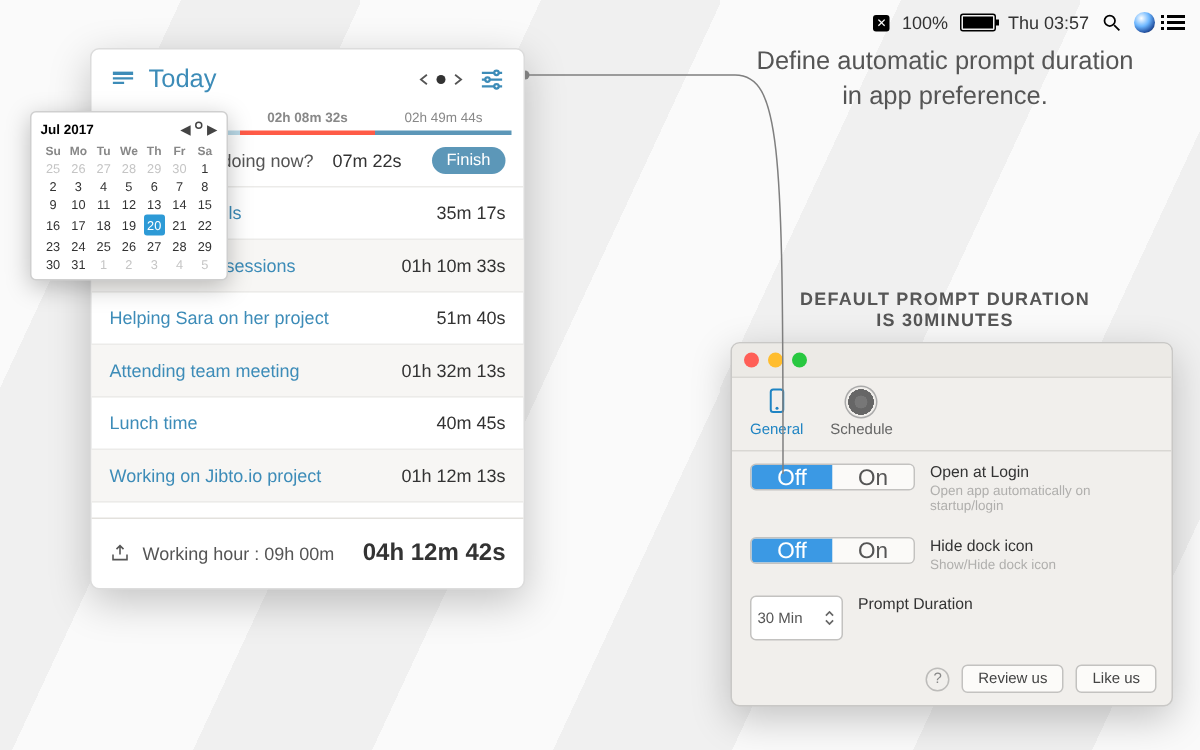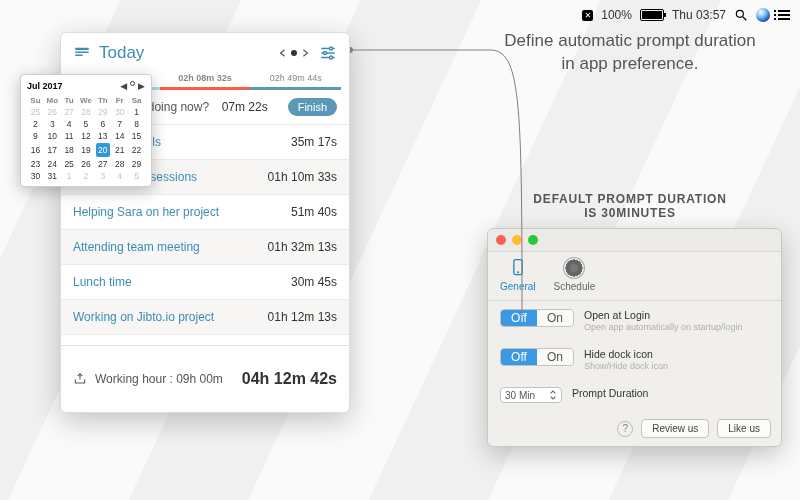--- a/index.html
+++ b/index.html
@@ -37,21 +37,21 @@
 .now-row{display:flex;align-items:center;padding:8px 12px;border-bottom:1px solid #ecebe9}
 .now-row .q{flex:1;font-size:12px;color:#555}
 .now-row .t{font-size:12px;color:#333;margin-right:20px}
 .now-row .btn{background:#5c97b8;color:#fff;border:none;border-radius:10px;font-size:11px;padding:3px 10px;cursor:pointer}
 
 .task{display:flex;align-items:center;padding:10px 12px;border-bottom:1px solid #ecebe9}
 .task .lbl{flex:1;font-size:12px;color:#3d8cb8}
 .task .dur{font-size:12px;color:#333}
 .task.alt{background:#f7f6f4}
 
-.foot{display:flex;align-items:center;padding:24px 12px;margin-top:10px;border-top:1px solid #e3e1dd}
+.foot{display:flex;align-items:center;padding:14px 12px;margin-top:10px;border-top:1px solid #e3e1dd}
 .foot svg{width:14px;height:14px;margin-right:8px}
 .foot .lab{flex:1;font-size:12px;color:#555}
 .foot .tot{font-size:16px;color:#333;font-weight:600}
 
 
 .cal{position:absolute;left:20px;top:74px;width:132px;background:#fff;border:1px solid #cfcfcf;border-radius:4px;box-shadow:0 4px 16px rgba(0,0,0,.25);padding:6px 6px 4px;font-size:9px}
 .cal-h{display:flex;align-items:center;margin-bottom:4px}
 .cal-h .m{font-weight:700;flex:1}
 .cal-h .nav{display:flex;gap:2px}
 .cal-h .nav span{font-size:9px;cursor:pointer;color:#444}
@@ -73,26 +73,26 @@
 .pref-t .r{background:#ff5f57}.pref-t .y{background:#ffbd2e}.pref-t .g{background:#28c840}
 
 .pref-tabs{display:flex;gap:18px;padding:6px 12px 8px;border-bottom:1px solid #d9d7d3}
 .pref-tabs .tb{display:flex;flex-direction:column;align-items:center;gap:3px;color:#666}
 .pref-tabs .tb.act{color:#1f84c3}
 .pref-tabs .tb svg{width:20px;height:20px}
 .pref-tabs .tb .gear{width:20px;height:20px;background:radial-gradient(circle,#777 30%,#666 31%,#666 60%,transparent 61%);border-radius:50%;box-shadow:0 0 0 1px #aaa}
 
 .pref-row{display:flex;align-items:flex-start;padding:8px 12px;gap:10px}
 .pref-row .segc{display:flex;border:1px solid #c3c2c0;border-radius:4px;overflow:hidden;height:18px}
-.pref-row .segc span{display:flex;align-items:center;justify-content:center;width:36px;font-size:12px;background:#fbfaf8}
+.pref-row .segc span{display:flex;align-items:center;justify-content:center;width:54px;font-size:15px;background:#fbfaf8}
 .pref-row .segc .on{background:#3b99e4;color:#fff}
 .pref-row .col{flex:1}
 .pref-row .col .h{color:#333;font-size:10.5px}
 .pref-row .col .s{color:#b0afad;font-size:9px;margin-top:1px}
-.pref-row .sel{display:flex;align-items:center;border:1px solid #c3c2c0;border-radius:4px;height:16px;width:62px;padding:0 4px;justify-content:space-between;background:#fff}
+.pref-row .sel{display:flex;align-items:center;border:1px solid #c3c2c0;border-radius:4px;height:30px;width:62px;padding:0 4px;justify-content:space-between;background:#fff}
 .pref-row .sel svg{width:8px;height:10px}
 
 .pref-ft{display:flex;justify-content:flex-end;align-items:center;gap:8px;padding:8px 10px}
 .pref-ft .q{width:16px;height:16px;border-radius:50%;border:1px solid #bdbcba;display:flex;align-items:center;justify-content:center;color:#888;font-size:10px}
 .pref-ft .ch{border:1px solid #c3c2c0;border-radius:4px;background:#fcfbf9;padding:3px 10px;font-size:10px;color:#444}
 
 
 .conn{position:absolute;pointer-events:none}
 </style>
 </head>
@@ -170,21 +170,21 @@
       <div class="task">
         <span class="lbl">Helping Sara on her project</span>
         <span class="dur">51m 40s</span>
       </div>
       <div class="task alt">
         <span class="lbl">Attending team meeting</span>
         <span class="dur">01h 32m 13s</span>
       </div>
       <div class="task">
         <span class="lbl">Lunch time</span>
-        <span class="dur">30m 45s</span>
+        <span class="dur">40m 45s</span>
       </div>
       <div class="task alt">
         <span class="lbl">Working on Jibto.io project</span>
         <span class="dur">01h 12m 13s</span>
       </div>
     </div>
 
   <div class="foot">
     <svg viewBox="0 0 24 24">
         <path d="M12 3v10M8 7l4-4 4 4" fill="none" stroke="#555" stroke-width="1.8"></path>

